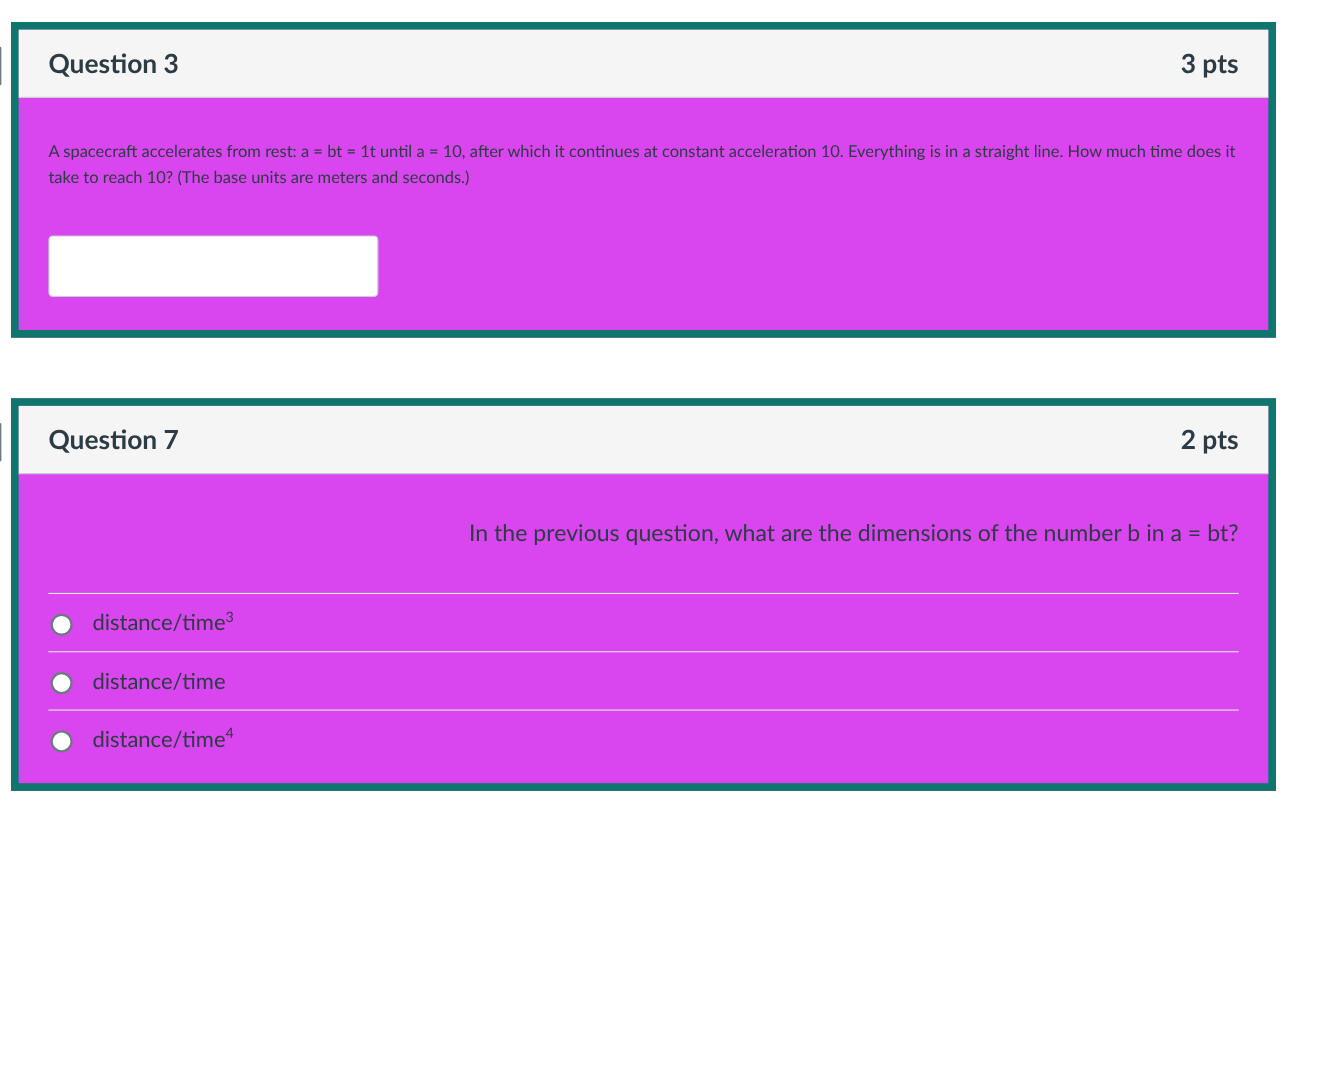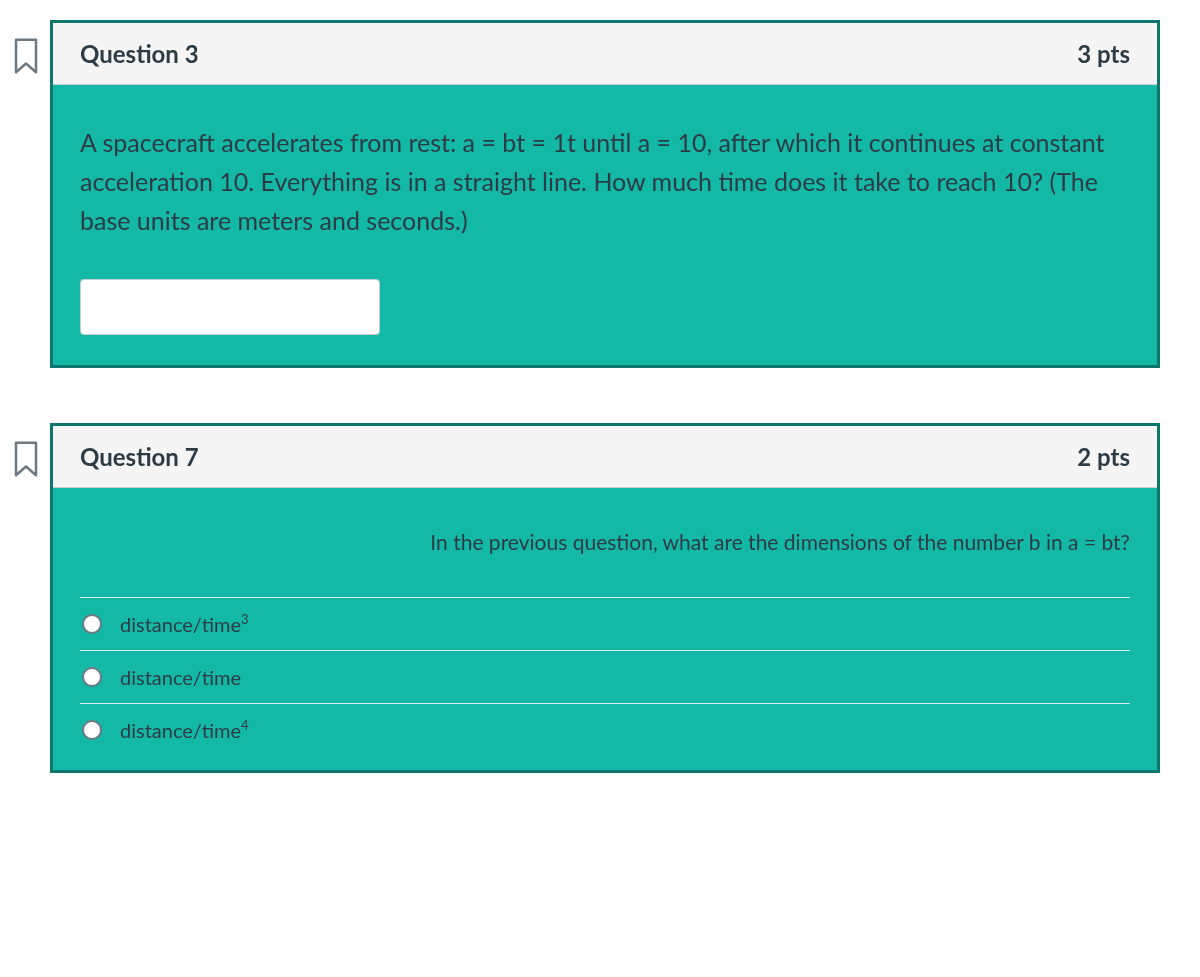--- a/index.html
+++ b/index.html
@@ -13,25 +13,24 @@
       padding: 20px 0 0 0;
       color: #2d3b45;
     }
     .page-wrap {
       max-width: 1200px;
       margin: 0;
       padding-left: 10px;
     }
     .question-block {
       position: relative;
-      margin-left: 40px;
       margin-right: 40px;
       margin-bottom: 55px;
-      border: 3px solid #0f766e;
-      background: #14b8a6;
+      border: 7px solid #0f766e;
+      background: #d946ef;
     }
     .question-header {
       display: flex;
       justify-content: space-between;
       align-items: center;
       padding: 16px 27px 16px 27px;
       background: #f5f5f5;
       border-bottom: 1px solid #c7cdd1;
     }
     .question-title {
@@ -41,21 +40,21 @@
     }
     .question-pts {
       font-size: 24px;
       font-weight: 700;
       color: #2d3b45;
     }
     .question-body {
       padding: 38px 27px 30px 27px;
     }
     .question-prompt {
-      font-size: 25px;
+      font-size: 15px;
       line-height: 1.55;
       color: #2d3b45;
       margin-bottom: 40px;
     }
     .text-input {
       width: 300px;
       height: 56px;
       border: 1px solid #c7cdd1;
       border-radius: 4px;
       padding: 8px 12px;
@@ -79,21 +78,21 @@
       font-size: 21px;
       line-height: 1.55;
       color: #2d3b45;
       margin-bottom: 38px;
       text-align: right;
     }
     .answer-option {
       border-top: 1px solid #e5e8ea;
       padding: 14px 0 14px 0;
       display: flex;
-      align-items: center;
+      align-items: flex-end;
     }
     .answer-option:last-child {
       padding-bottom: 10px;
     }
     .radio-circle {
       appearance: none;
       -webkit-appearance: none;
       width: 20px;
       height: 20px;
       border: 2px solid #6d7880;

